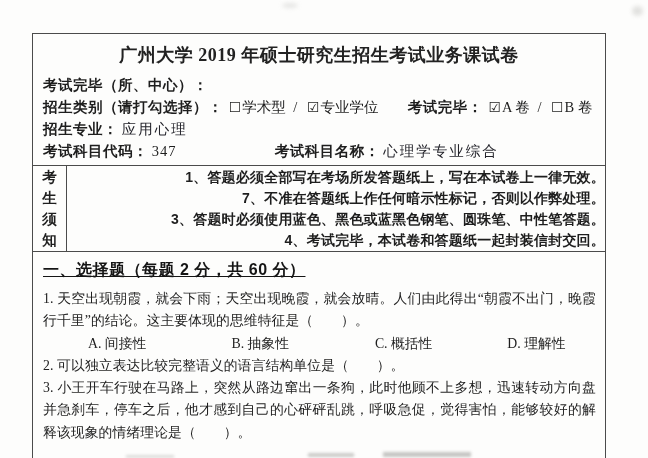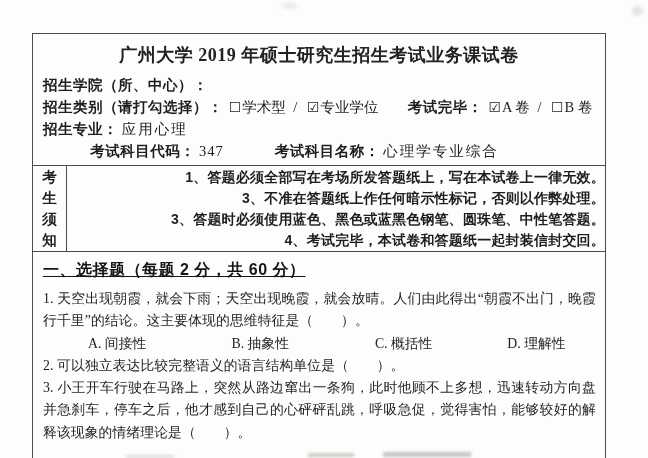--- a/index.html
+++ b/index.html
@@ -30,21 +30,21 @@
     padding-top:9px; height:40px; text-align:center;
     font-size:18px; font-weight:700; letter-spacing:.5px; color:#222;
   }
   .info { padding:0 10px 3px 10px; border-bottom:1.6px solid #4b4b4b; }
   .info-line { height:22px; line-height:22px; font-size:14.5px; white-space:nowrap; }
   .lbl { font-family:"Liberation Sans","DejaVu Sans",sans-serif; font-weight:700; letter-spacing:.5px; }
   .cb  { font-family:"DejaVu Sans",sans-serif; font-size:14px; margin:0 1px 0 2px; }
   .sep { margin:0 4px; }
   .pt-gap { display:inline-block; width:22px; }
   .hand { font-weight:500; font-size:14.5px; letter-spacing:2px; color:#23232a; }
-  .half { display:inline-block; width:228px;text-align:center; }
+  .half { display:inline-block; width:228px; }
   .code { letter-spacing:1px; }
 
   .notice { display:flex; border-bottom:1.6px solid #4b4b4b; height:86px; }
   .notice-side {
     width:34px; border-right:1.4px solid #4b4b4b; padding-top:1px;
     font-weight:700; font-size:14.5px; text-align:center;
     font-family:"Liberation Sans","DejaVu Sans",sans-serif;
   }
   .notice-side span { display:block; line-height:21.1px; }
   .notice-body { flex:1; padding:1px 0 0 8px;text-align:right; }
@@ -72,21 +72,21 @@
 <div class="page">
   <div class="smudge s1"></div>
   <div class="smudge s2"></div>
 
   <div class="sheet">
 
     <div class="title">广州大学 2019 年硕士研究生招生考试业务课试卷</div>
 
     <div class="info">
       <div class="info-line">
-        <span class="lbl">招生学院（所、中心）：</span>
+        <span class="lbl">考试完毕（所、中心）：</span>
       </div>
 
       <div class="info-line">
         <span class="lbl">招生类别（请打勾选择）：</span>
         <span class="cb">☐</span><span>学术型</span>
         <span class="sep">/</span>
         <span class="cb">☑</span><span>专业学位</span>
         <span class="pt-gap"></span>
         <span class="lbl">考试完毕：</span>
         <span class="cb">☑</span><span>A 卷</span>
@@ -113,21 +113,21 @@
 
     <div class="notice">
       <div class="notice-side">
         <span>考</span>
         <span>生</span>
         <span>须</span>
         <span>知</span>
       </div>
       <div class="notice-body">
         <div class="notice-item">1、答题必须全部写在考场所发答题纸上，写在本试卷上一律无效。</div>
-        <div class="notice-item">3、不准在答题纸上作任何暗示性标记，否则以作弊处理。</div>
+        <div class="notice-item">7、不准在答题纸上作任何暗示性标记，否则以作弊处理。</div>
         <div class="notice-item">3、答题时必须使用蓝色、黑色或蓝黑色钢笔、圆珠笔、中性笔答题。</div>
         <div class="notice-item">4、考试完毕，本试卷和答题纸一起封装信封交回。</div>
       </div>
     </div>
 
     <div class="content">
       <div class="section-heading">一、选择题（每题 2 分，共 60 分）</div>
 
       <div>
         <p class="q-text">1. 天空出现朝霞，就会下雨；天空出现晚霞，就会放晴。人们由此得出“朝霞不出门，晚霞行千里”的结论。这主要体现的思维特征是（　　）。</p>

